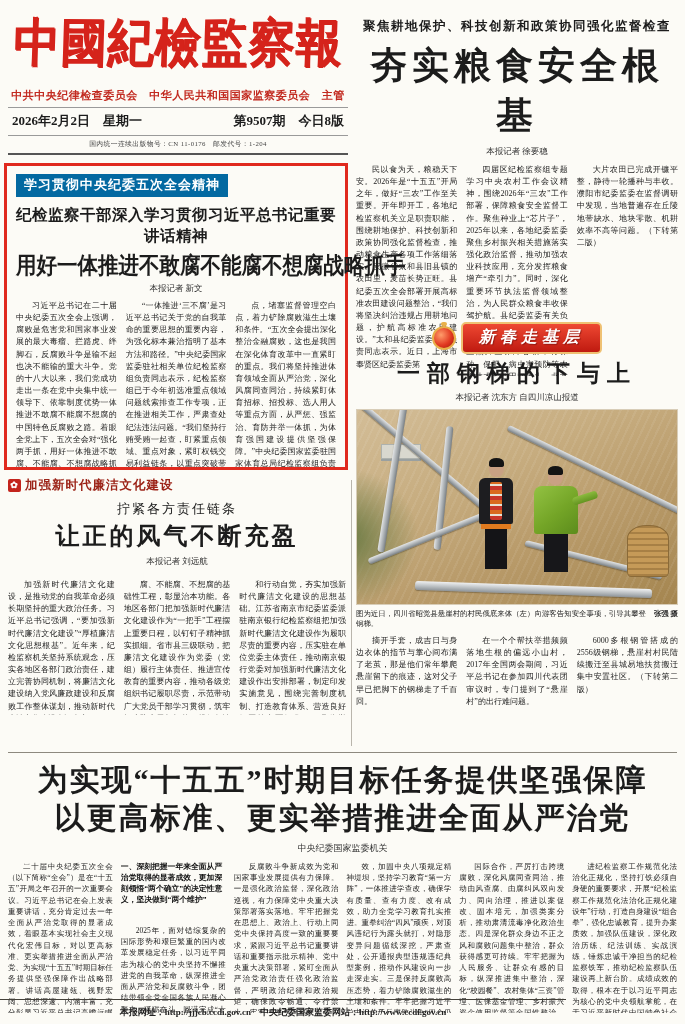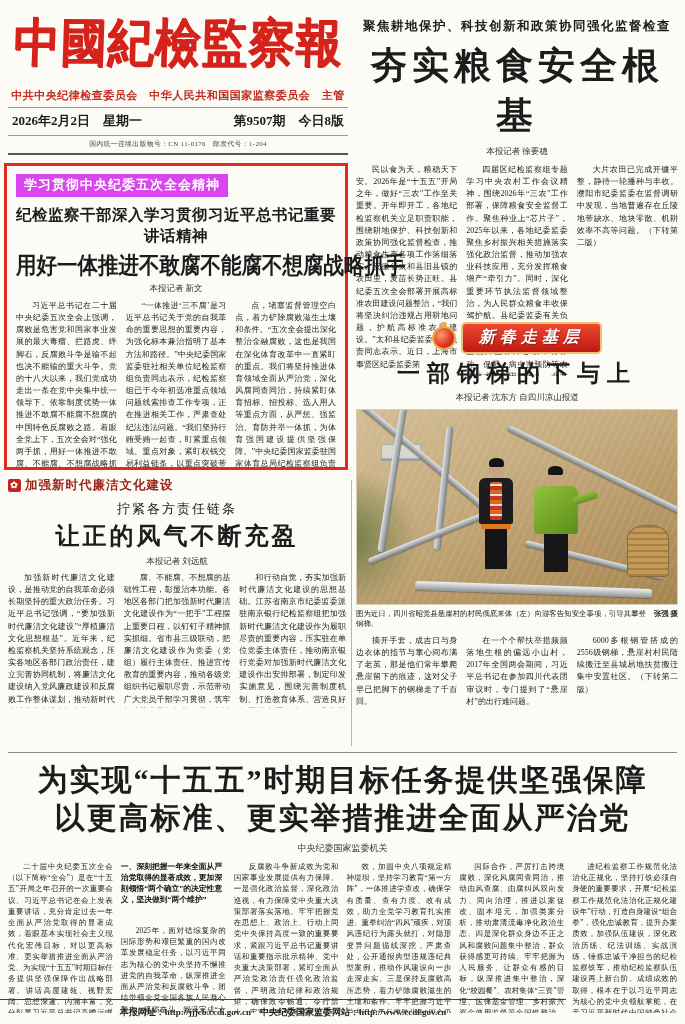--- a/index.html
+++ b/index.html
@@ -28,36 +28,36 @@
 
   
   .grain { position:absolute; left:356px; top:18px; width:322px; }
   .grain .big-title { font-size:37px; letter-spacing:5px; margin:6px 0 5px; }
   .grain .byline { margin-bottom:6px; }
   .grain .cols { height:212px; }
 
   
   .lead-box { position:absolute; left:4px; top:163px; width:344px; height:307px;
               border:3px solid #e02a1e; background:#fcfbf6; padding:8px 9px 6px; }
-  .lead-label { display:inline-block; background:#d946ef; color:#fff; font-weight:bold;
+  .lead-label { display:inline-block; background:#0369a1; color:#fff; font-weight:bold;
                 font-size:13px; padding:2px 8px 3px; letter-spacing:1px; }
   .lead-deck { font-size:15.5px; font-weight:bold; text-align:center; letter-spacing:.5px; margin:8px 0 4px; }
   .lead-title { font-family:"Liberation Sans","DejaVu Sans",sans-serif; font-weight:900; font-size:20.5px;
                 text-align:center; letter-spacing:0; transform:scaleY(1.12); margin:2px 0 4px; white-space:nowrap; }
   .lead-box .byline { margin-bottom:5px; }
   .lead-box .cols { height:168px; }
 
   
   .culture { position:absolute; left:8px; top:477px; width:338px; }
   .culture .kicker-row { display:flex; align-items:center; gap:4px; font-size:12.5px; font-weight:bold; color:#9c2418; letter-spacing:1px; }
   .sec-icon { width:13px; height:13px; background:#c3241c; color:#fff; font-size:9px; line-height:13px;
               text-align:center; border-radius:2px; flex:0 0 auto; }
   .culture .deck { text-align:center; font-size:13px; letter-spacing:2px; margin:6px 0 2px; }
   .culture .big-title { font-size:24px; letter-spacing:3px; margin:2px 0 4px; }
-  .culture .byline { margin-bottom:4px; }
+  .culture .byline { margin-bottom:11px; }
   .culture .cols { height:136px; }
 
   
   .ladder { position:absolute; left:356px; top:322px; width:322px; }
   .badge-wrap { display:flex; justify-content:center; margin-bottom:4px; }
   .badge { display:flex; align-items:center; gap:5px; }
   .lantern { width:24px; height:24px; border-radius:50%; border:2px solid #e8b04a; position:relative;
              background:radial-gradient(circle at 35% 35%, #ff9d6b, #e23a22 55%, #a31207); }
   .lantern::before { content:""; position:absolute; left:7px; top:-6px; width:6px; height:4px; background:#e8b04a; border-radius:2px; }
   .badge-pill { background:linear-gradient(#ee4832,#bf1a10); color:#fff; font-weight:bold; font-size:16px;

